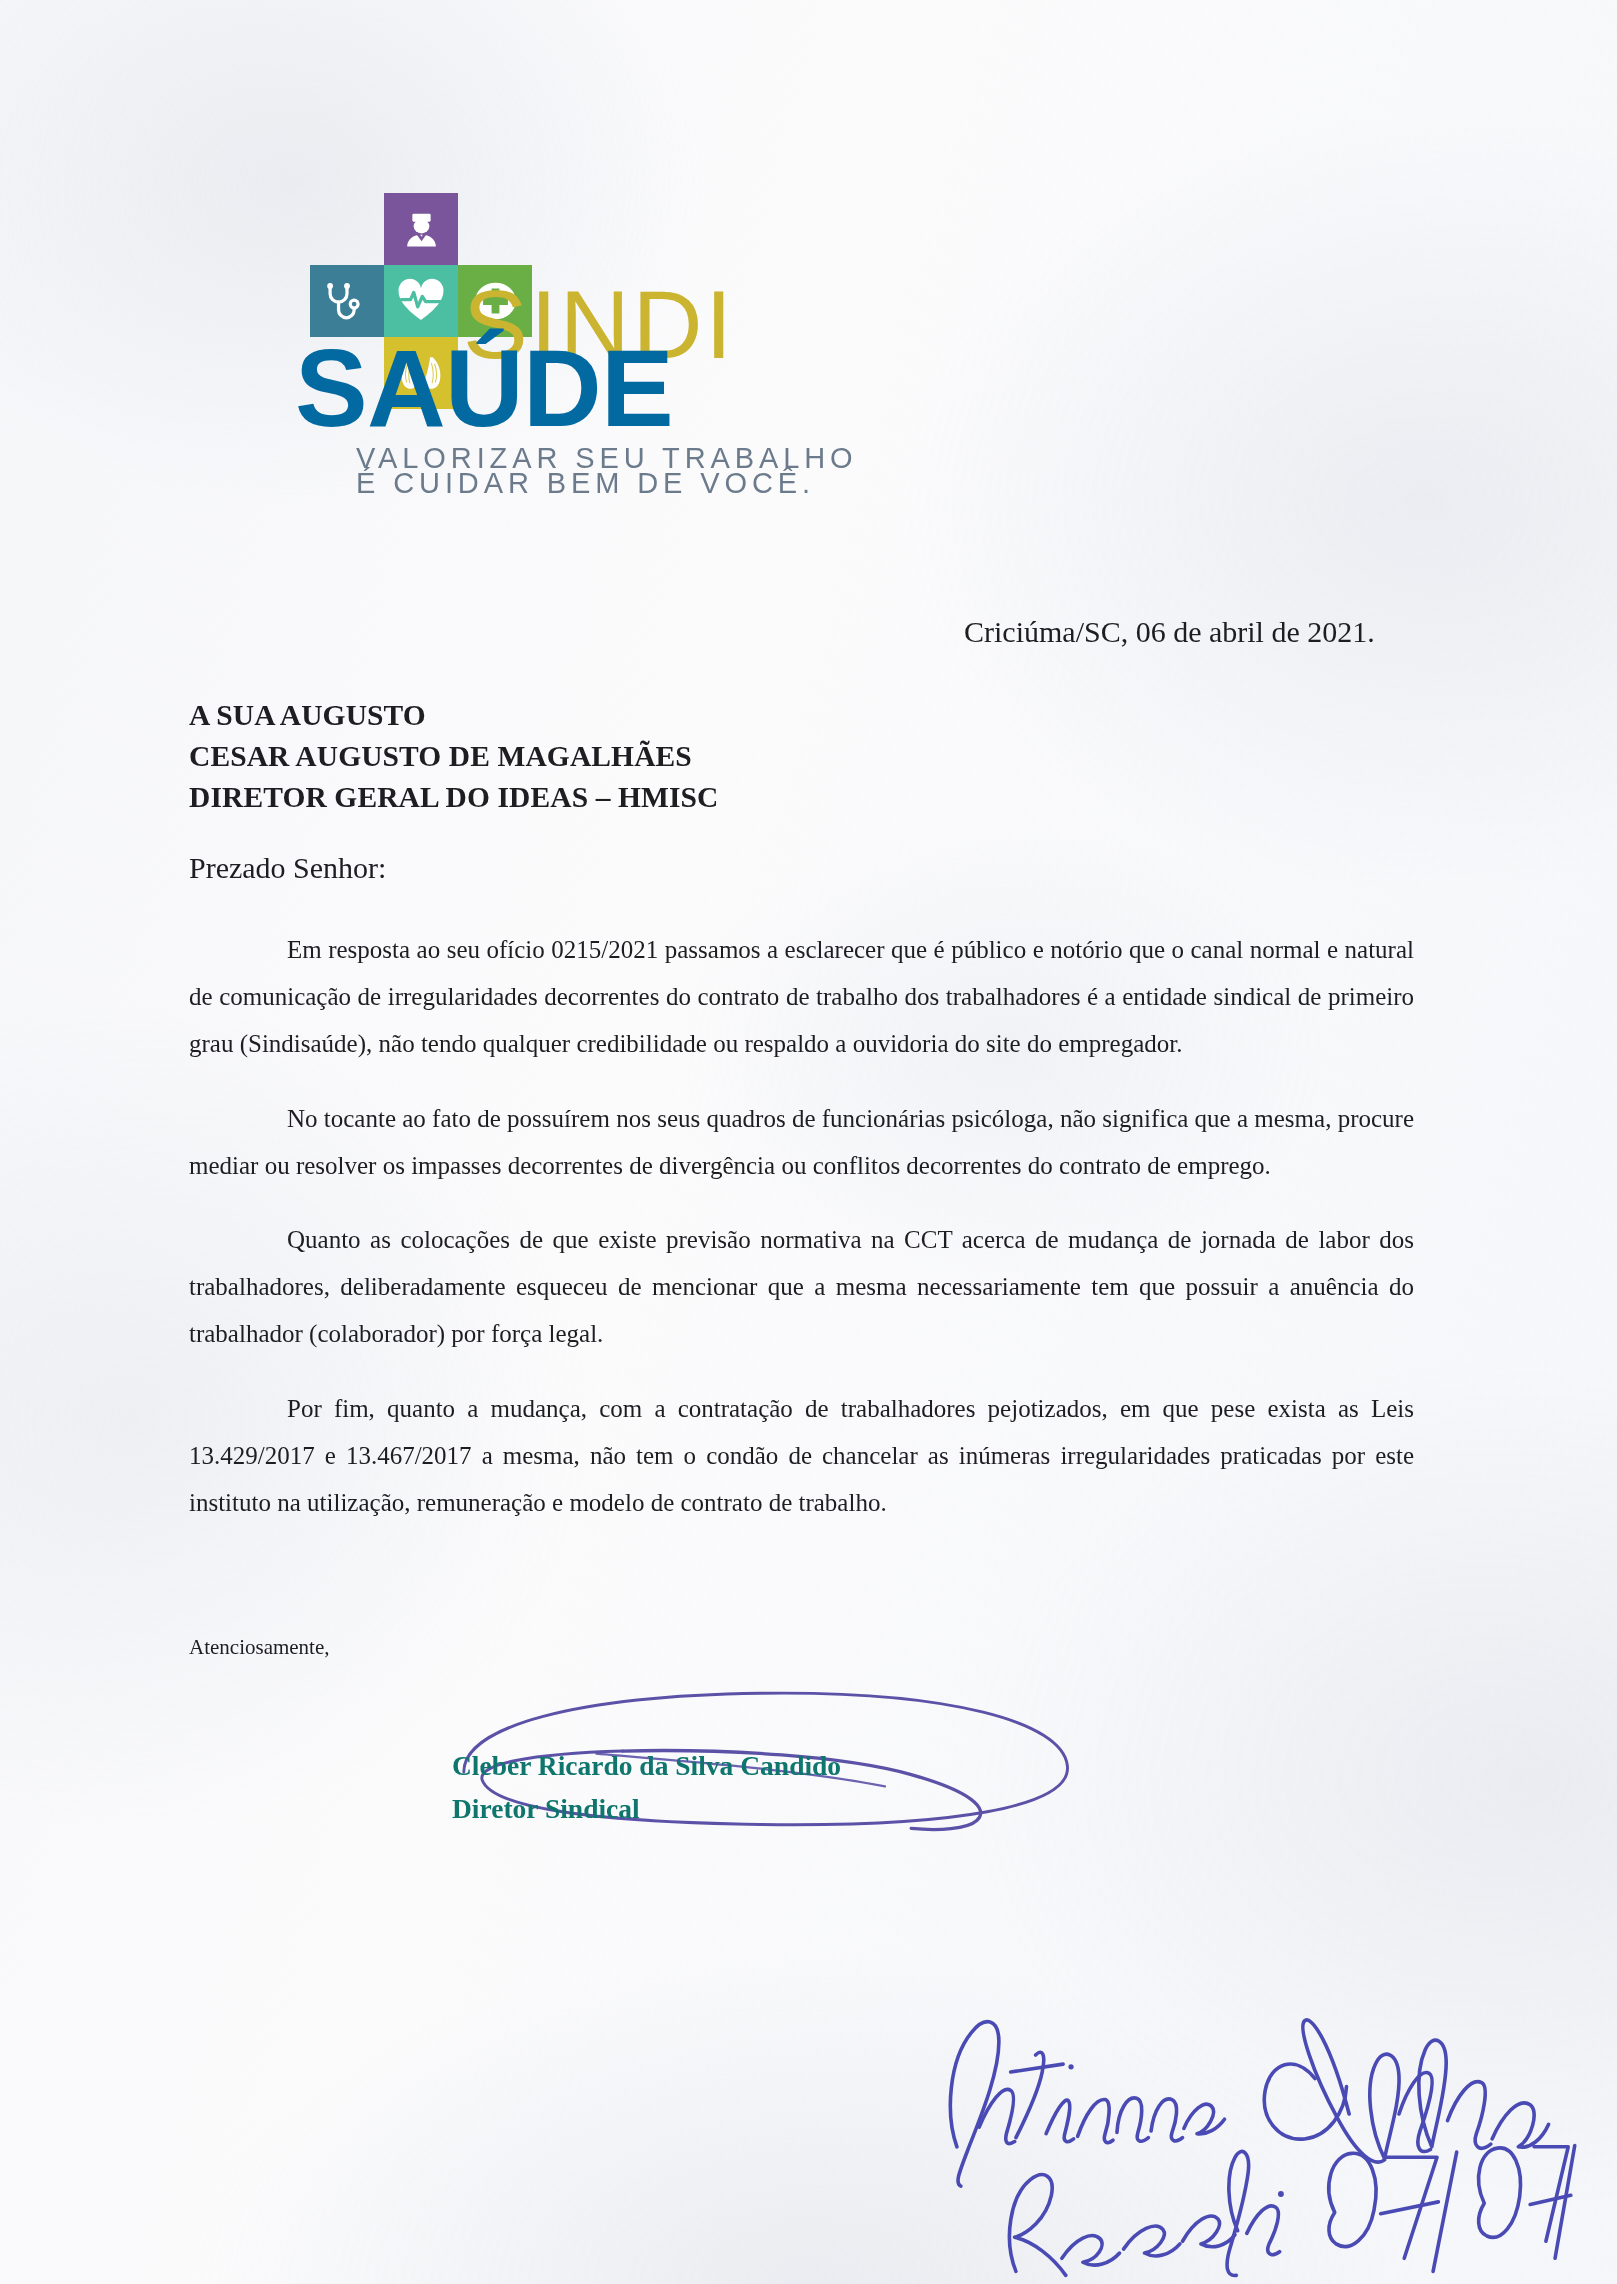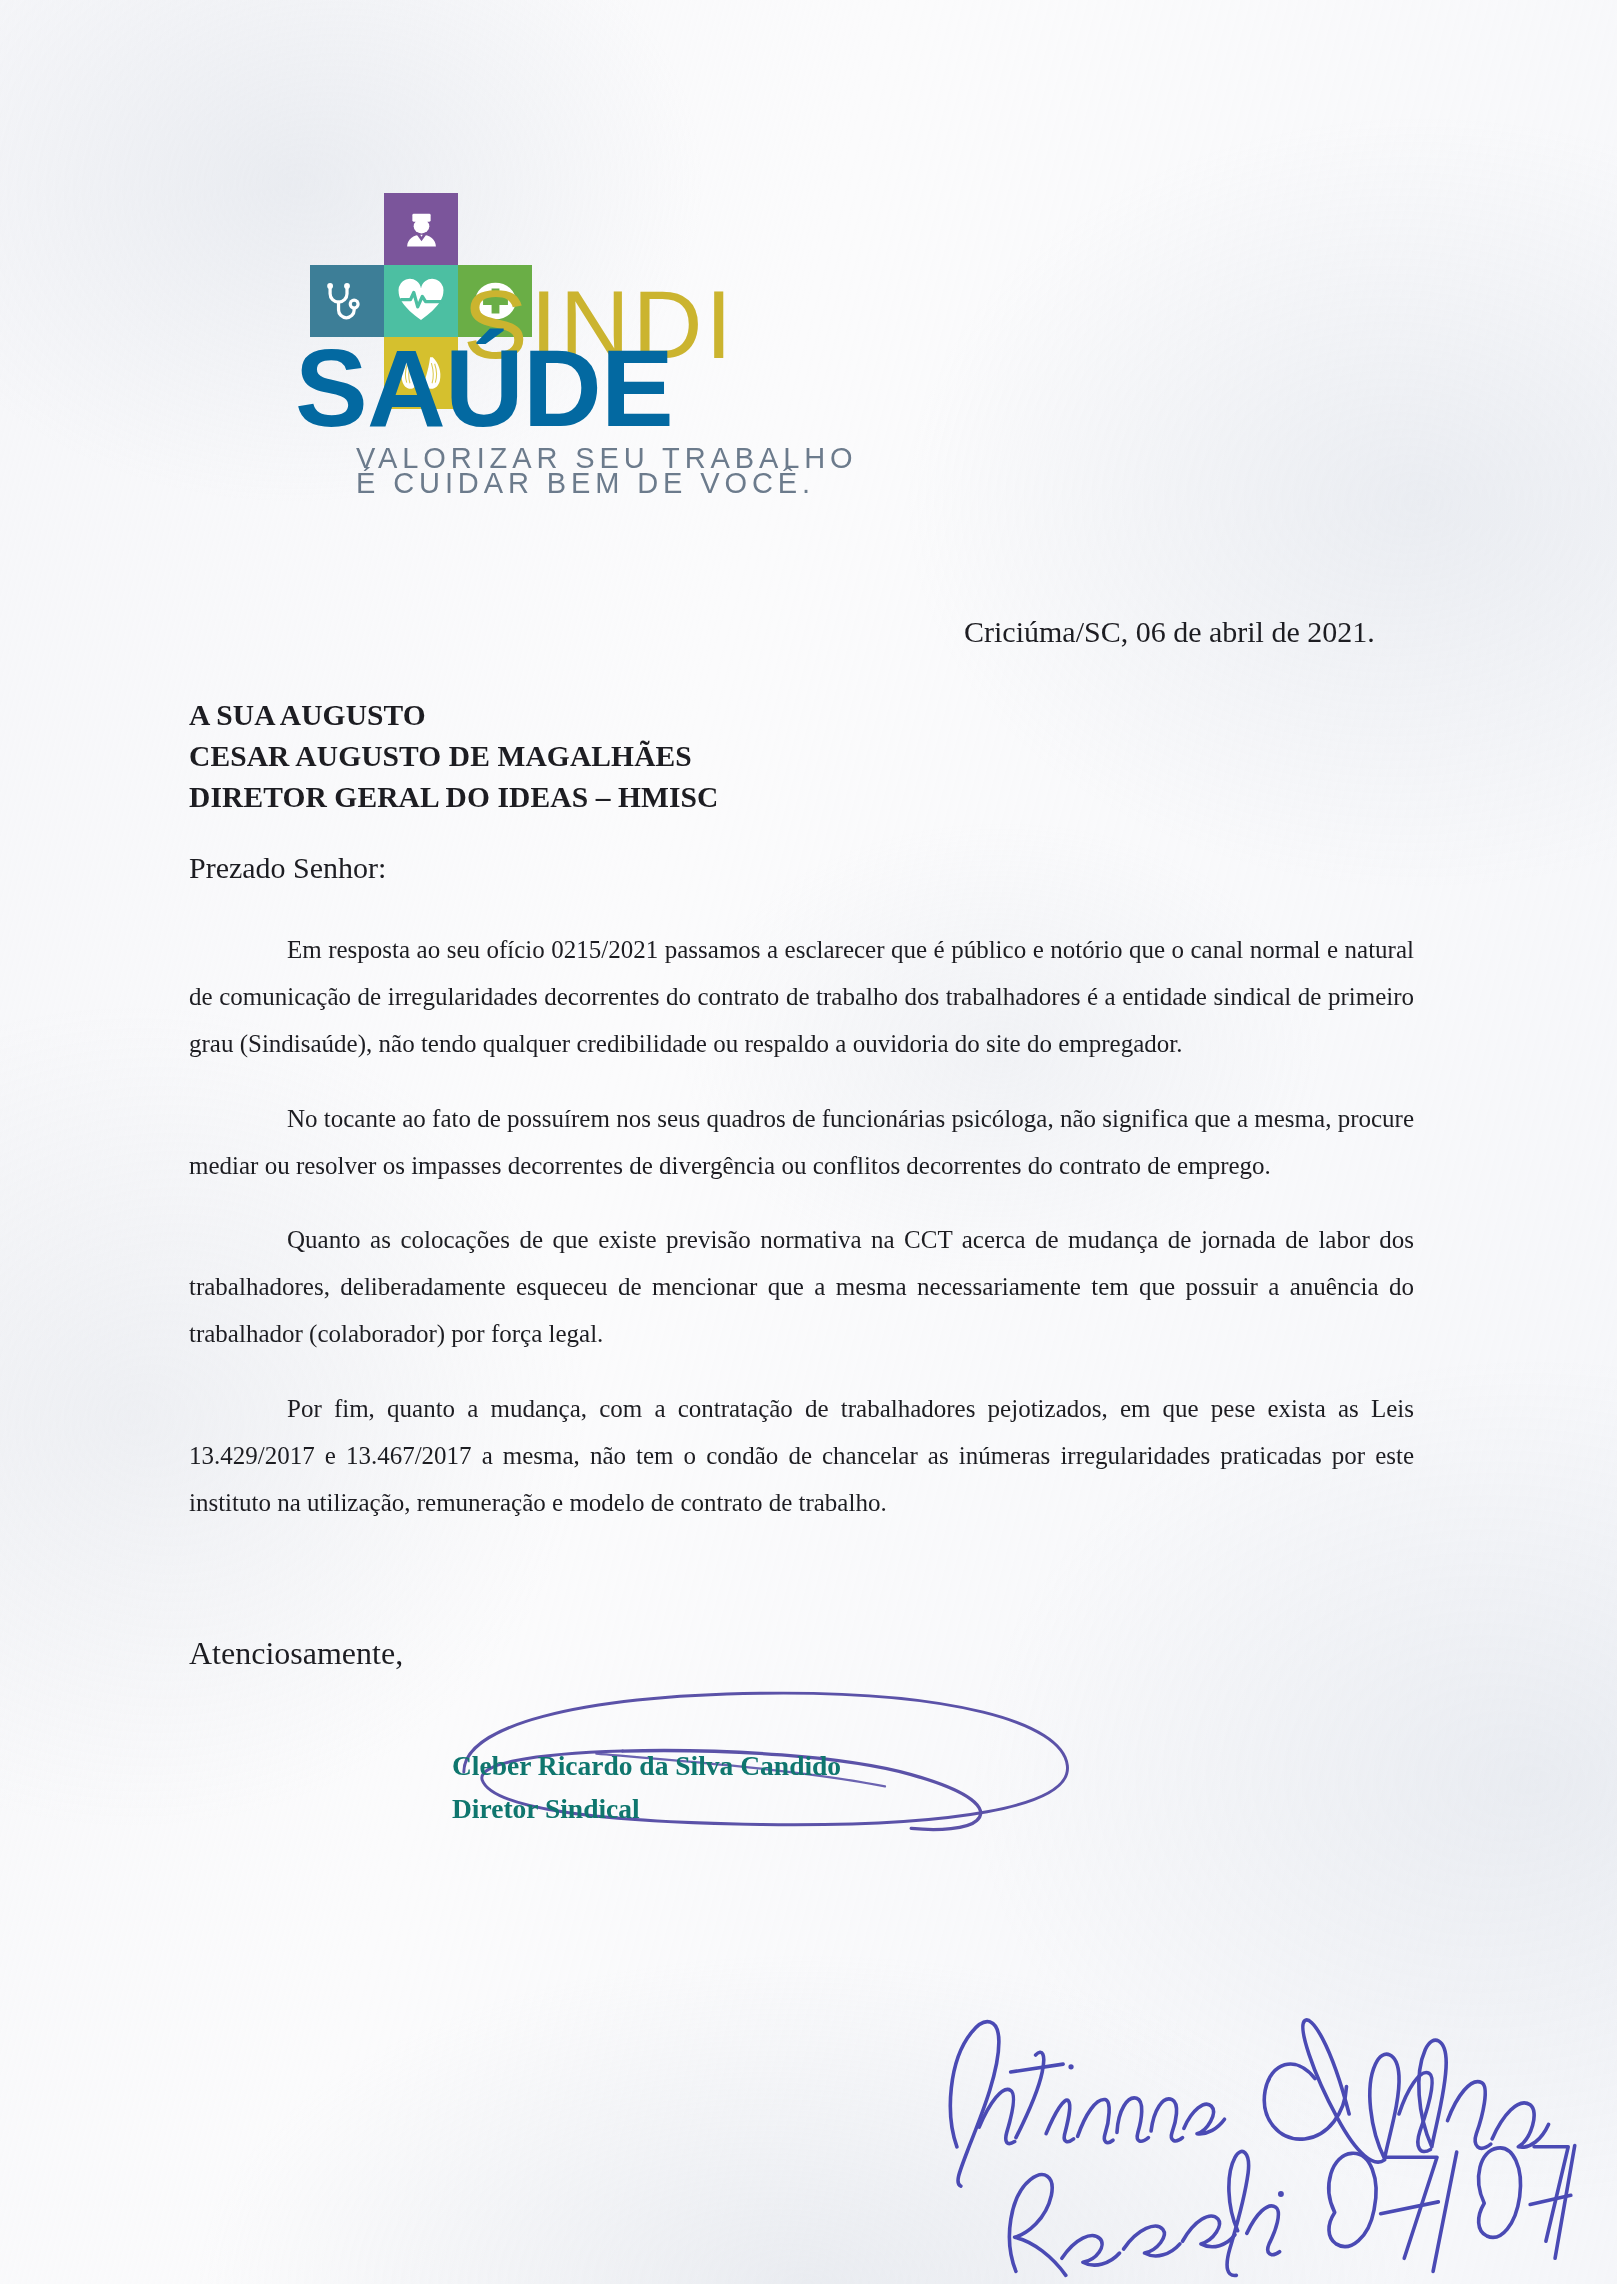--- a/index.html
+++ b/index.html
@@ -127,21 +127,21 @@
   }
   #body p {
     margin: 0 0 27.5px 0;
     text-indent: 98px;
   }
   #body p:last-child { margin-bottom: 0; }
 
   #closing {
     left: 189px;
     top: 1635px;
-    font-size: 32px;
+    font-size: 21px;
   }
 
   
   #signature-block {
     position: absolute;
     left: 452px;
     top: 1688px;
     width: 656px;
     height: 151px;
   }

